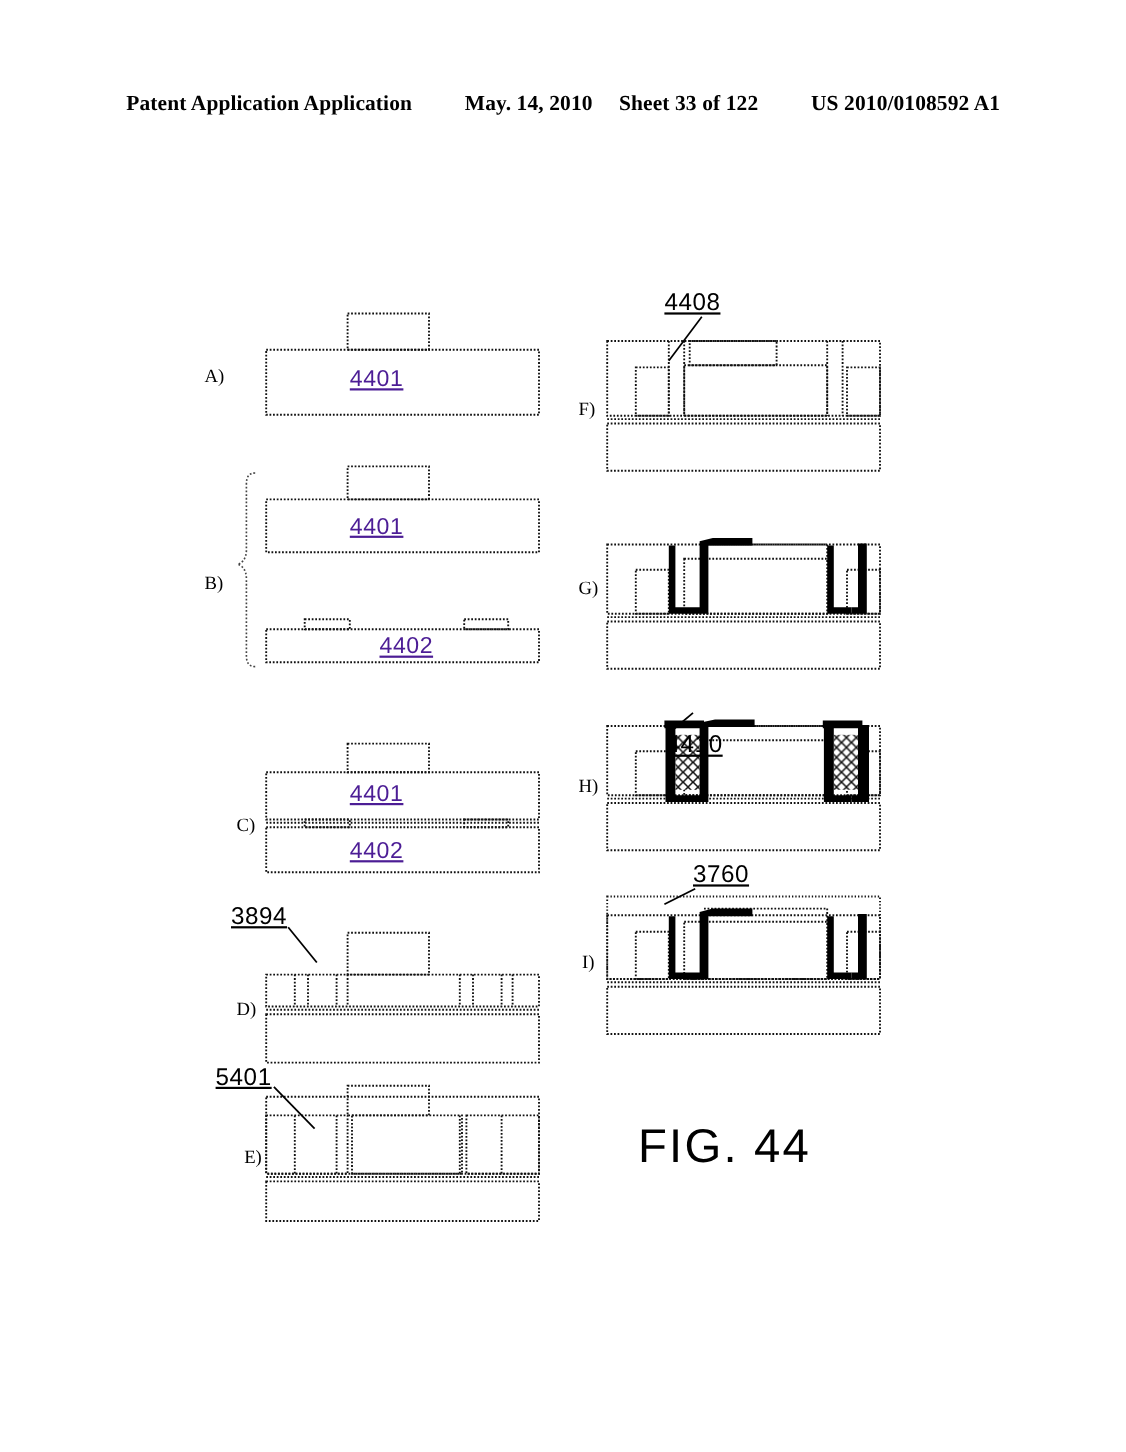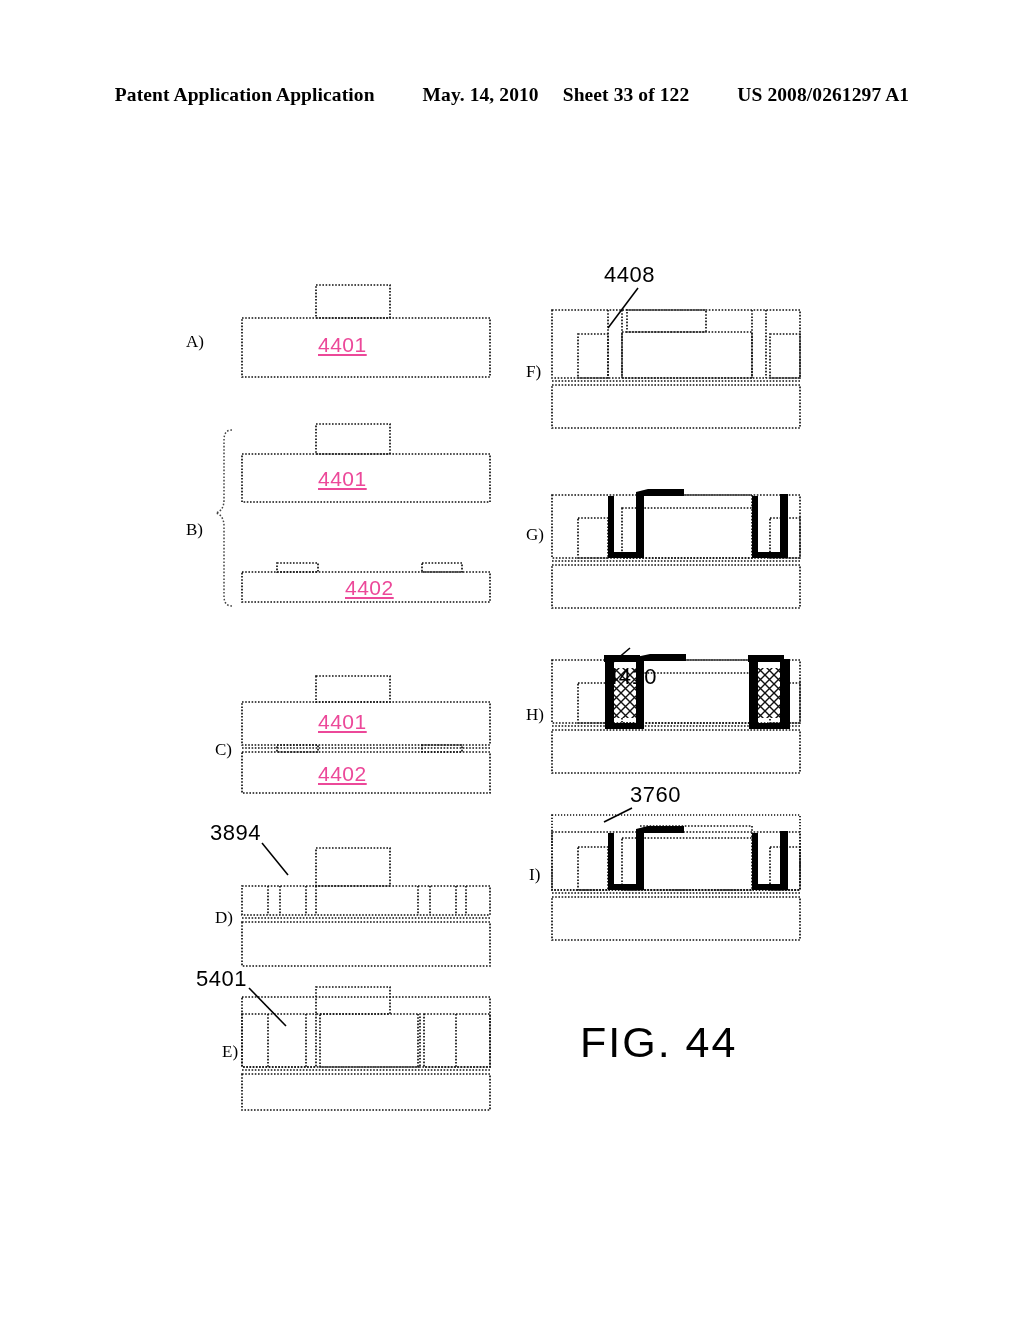--- a/index.html
+++ b/index.html
@@ -64,43 +64,44 @@
     color: #000;
   }
 
   
   .ref-num {
     position: absolute;
     font-family: "Liberation Sans", sans-serif;
     font-size: 22px;
     letter-spacing: 0.5px;
     color: #000;
+    text-decoration: underline;
   }
 
   
   .block-num {
     position: absolute;
     font-family: "Liberation Sans", sans-serif;
     font-size: 21px;
     text-decoration: underline;
-    color: #ec4899;
+    color: #4c1d95;
     letter-spacing: 0.5px;
   }
 </style>
 </head>
 <body>
 
 <div id="page-header">
   <span class="seg">Patent Application Application</span>
   <span class="gap-lg"></span>
   <span class="seg">May. 14, 2010</span>
   <span class="gap-sm"></span>
   <span class="seg">Sheet 33 of 122</span>
   <span class="gap-lg"></span>
-  <span class="seg">US 2008/0261297 A1</span>
+  <span class="seg">US 2010/0108592 A1</span>
 </div>
 
 <div id="figure">
 <svg width="1024" height="1320" viewBox="0 0 1024 1320" xmlns="http://www.w3.org/2000/svg">
   <defs>
     <pattern id="hatch" width="9" height="9" patternUnits="userSpaceOnUse" patternTransform="rotate(0)">
       <rect width="9" height="9" fill="#ffffff"></rect>
       <path d="M0,0 L9,9 M9,0 L0,9" stroke="#111" stroke-width="1.4"></path>
     </pattern>
   </defs>

